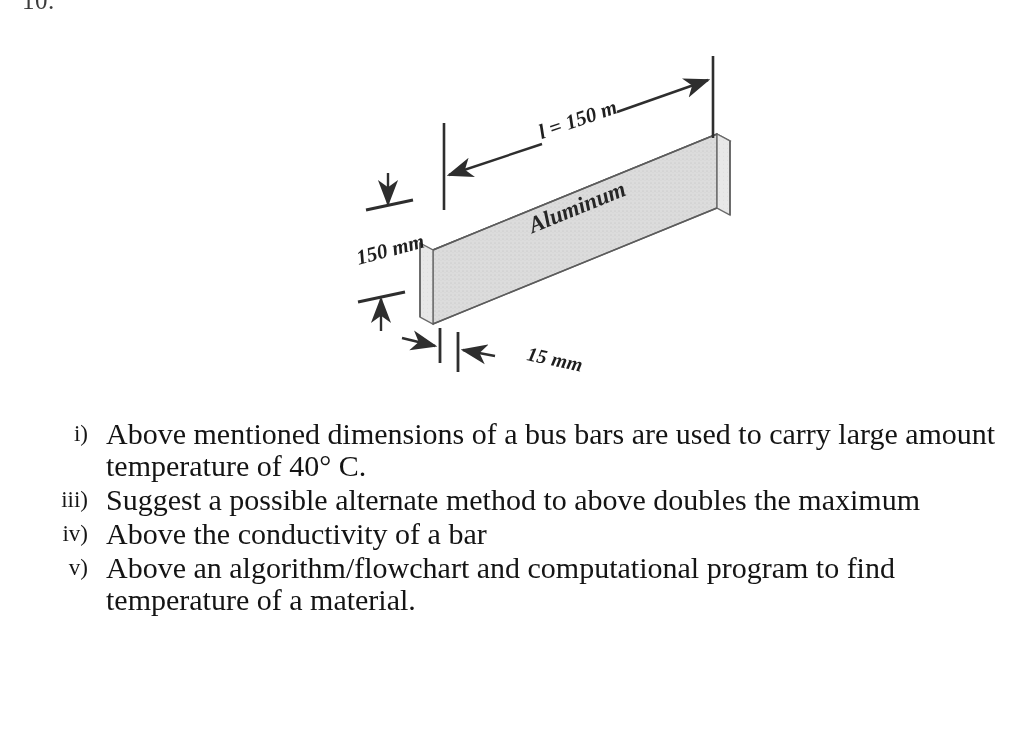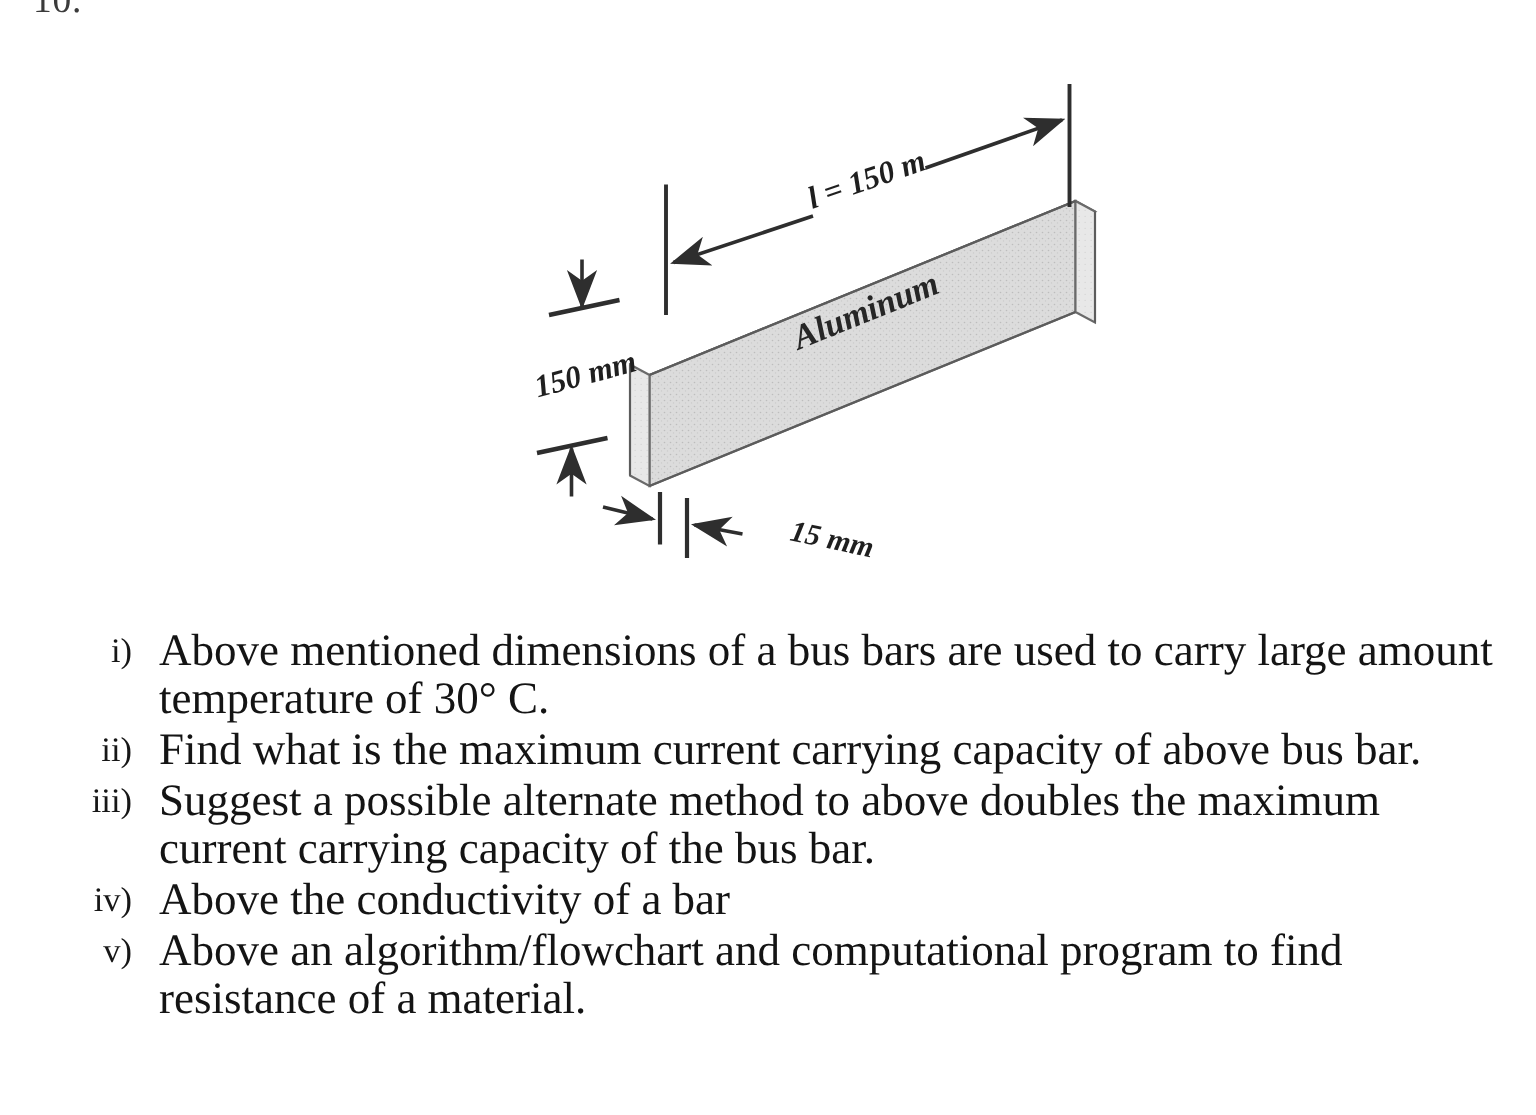--- a/index.html
+++ b/index.html
@@ -158,47 +158,40 @@
     </g>
   </svg>
 </div>
 
 <div class="question-list">
 
   <div class="q-item">
     <div class="q-marker">i)</div>
     <div class="q-body">
       <span class="line">Above mentioned dimensions of a bus bars are used to carry large amount</span>
-      <span class="line">temperature of 30° C.</span>
+      <span class="line">temperature of 40° C.</span>
     </div>
   </div>
 
-  <div class="q-item">
-    <div class="q-marker">ii)</div>
-    <div class="q-body">
-      <span class="line">Find what is the maximum current carrying capacity of above bus bar.</span>
-    </div>
-  </div>
 
   <div class="q-item">
     <div class="q-marker">iii)</div>
     <div class="q-body">
       <span class="line">Suggest a possible alternate method to above doubles the maximum</span>
-      <span class="line">current carrying capacity of the bus bar.</span>
     </div>
   </div>
 
   <div class="q-item">
     <div class="q-marker">iv)</div>
     <div class="q-body">
       <span class="line">Above the conductivity of a bar</span>
     </div>
   </div>
 
   <div class="q-item">
     <div class="q-marker">v)</div>
     <div class="q-body">
       <span class="line">Above an algorithm/flowchart and computational program to find</span>
-      <span class="line">resistance of a material.</span>
+      <span class="line">temperature of a material.</span>
     </div>
   </div>
 
 </div>
 
 </body></html>

